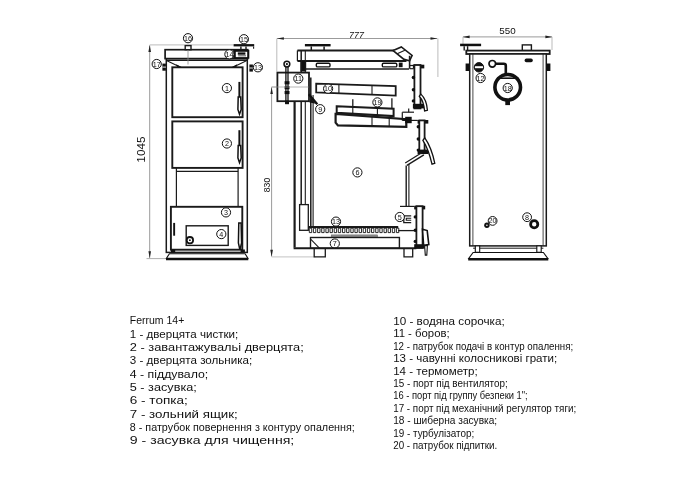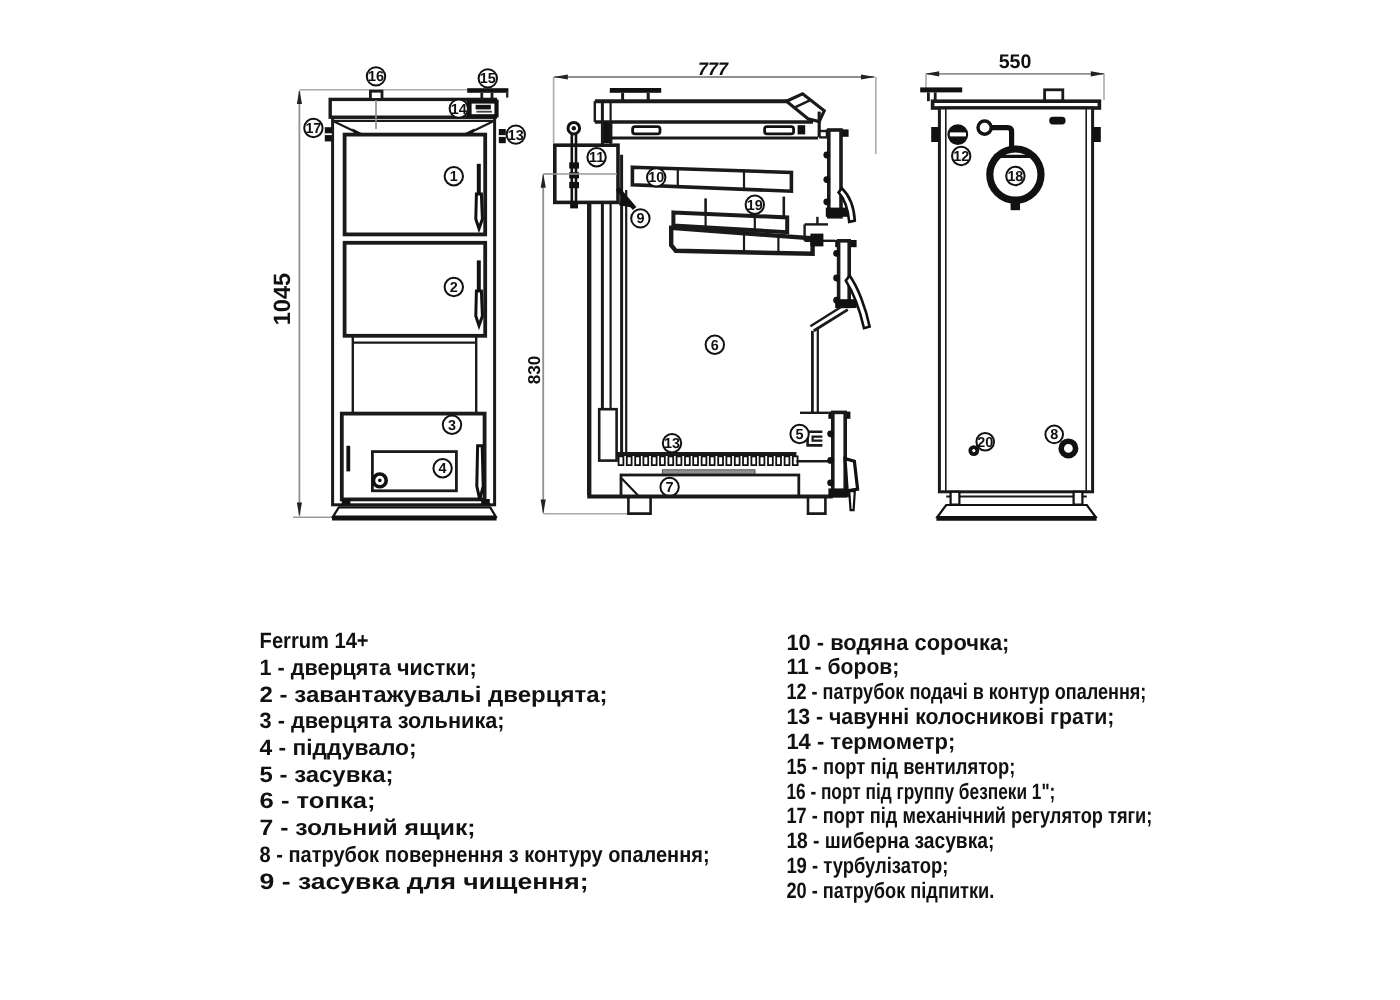--- a/index.html
+++ b/index.html
@@ -1,16 +1,16 @@
 <!DOCTYPE html>
 <html><head>
 <meta charset="utf-8">
 <style>
   html,body{margin:0;padding:0;background:#fff;}
-  #page{width:700px;height:500px;position:relative;background:#0ea5e9;overflow:hidden;font-weight:bold;}
+  #page{width:700px;height:500px;position:relative;background:#0ea5e9;overflow:hidden;}
   text{font-family:"Liberation Sans", sans-serif;fill:#111;}
   .callout{font-size:7.2px;}
 </style>
 </head>
 <body>
 <div id="page">
 <svg width="700" height="500" viewBox="0 0 700 500">
 <rect x="0" y="0" width="700" height="500" fill="#ffffff"></rect>
 
 <g>

